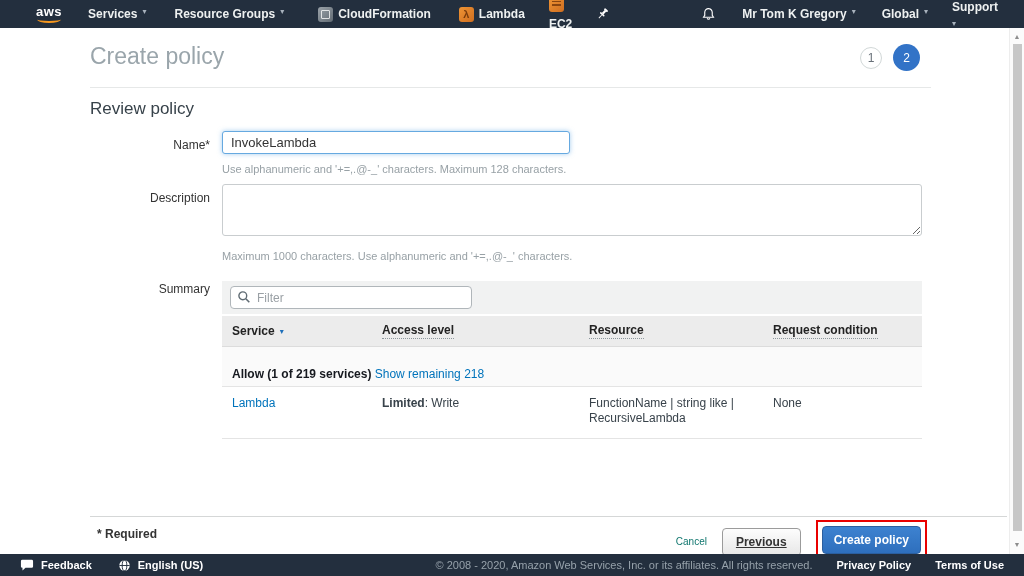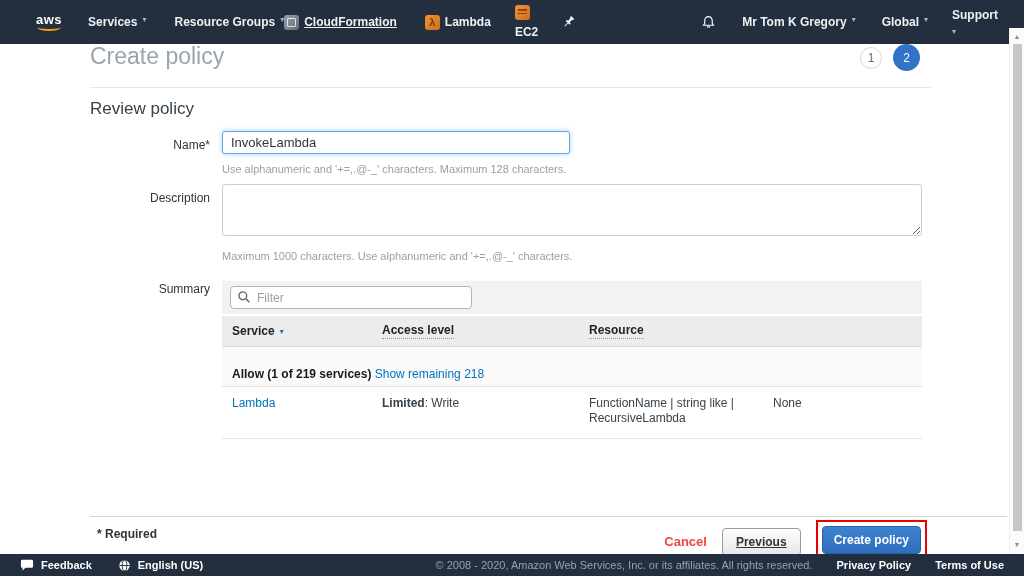--- a/index.html
+++ b/index.html
@@ -1,34 +1,34 @@
 <!DOCTYPE html>
 <html><head>
 <meta charset="utf-8">
 <style>
   * { margin:0; padding:0; box-sizing:border-box; }
   html,body { width:1024px; height:576px; overflow:hidden; }
   body { font-family:"Liberation Sans","DejaVu Sans",sans-serif; background:#fff; position:relative; }
 
   
-  .topnav { position:absolute; top:0; left:0; width:1024px; height:44px; background:#232f3e;
+  .topnav { position:absolute; top:0; left:0; width:1024px; height:28px; background:#232f3e;
             display:flex; align-items:center; color:#eef1f1; font-size:12px; font-weight:600; }
   .logo { margin-left:36px; display:flex; flex-direction:column; align-items:center; cursor:pointer; }
   .logo-text { font-size:13px; font-weight:700; color:#fff; line-height:11px; letter-spacing:.5px; }
   .logo-smile { width:24px; height:7px; border-bottom:2px solid #f7981f; border-radius:50%; margin-top:-1px; }
   .nav-item { display:flex; gap:5px; cursor:pointer; white-space:nowrap; }
   .chev { font-size:8px; color:#a8b2bd; line-height:1; padding-top:1px; }
   .svc-icon { width:15px; height:15px; border-radius:3px; position:relative; flex:0 0 auto; }
   .svc-icon.gray { background:linear-gradient(135deg,#9aa2a9,#626b73); }
   .svc-icon.orange { background:linear-gradient(135deg,#ef9434,#cf6e20); }
   .svc-icon .inner { position:absolute; inset:3px; border:1.5px solid rgba(255,255,255,.75); border-radius:1px; }
   .svc-icon .lam { position:absolute; inset:0; color:#7a3c0c; font-size:11px; font-weight:700; text-align:center; line-height:15px; }
   .svc-icon .rows { position:absolute; left:3px; right:3px; top:4px; height:7px;
                     background:repeating-linear-gradient(#8a4510 0 1.5px, transparent 1.5px 3.5px); }
-  .nav-right { margin-left:auto; display:flex; align-items:center; margin-right:26px; } .ml24{margin-left:24px;flex-direction:column;} .ml26{margin-left:26px;} .ml28{margin-left:28px;} .ml34{text-decoration:underline;}
+  .nav-right { margin-left:auto; display:flex; align-items:center; margin-right:26px; } .ml24{margin-left:24px;flex-direction:column;} .ml26{margin-left:26px;} .ml28{margin-left:28px;} .ml34{margin-left:34px;}
 
   
   .page-title { position:absolute; left:90px; top:43px; font-size:23px; color:#9aa5ab; font-weight:400; }
   .steps { position:absolute; left:860px; top:44px; display:flex; align-items:center; gap:11px; }
   .step { border-radius:50%; display:flex; align-items:center; justify-content:center; font-size:12px; cursor:pointer; }
   .step-1 { width:22px; height:22px; background:#fff; border:1px solid #d2d8d8; color:#687078; }
   .step-2 { width:27px; height:27px; background:#3273c7; color:#fff; }
   .hr { position:absolute; left:90px; top:87px; width:841px; height:1px; background:#e6e8e8; }
   .section-title { position:absolute; left:90px; top:99px; font-size:17px; color:#37424a; font-weight:400; }
 
@@ -61,21 +61,21 @@
   .group-row b { color:#16191f; }
   .link { color:#0073bb; text-decoration:none; cursor:pointer; }
   .data-row { display:flex; background:#fff; border-bottom:1px solid #e4e4e4; padding:9px 0 12px; }
   .td { padding-left:10px; color:#38424a; }
   .td .line { line-height:15px; }
 
   
   .footer { position:absolute; left:90px; top:516px; width:917px; height:38px; border-top:1px solid #d5d7d7; background:#fff; }
   .required-note { position:absolute; left:7px; top:10px; font-size:12px; font-weight:700; color:#333; }
   .footer-actions { position:absolute; right:80px; top:3px; display:flex; align-items:center; gap:15px; }
-  .cancel-link { font-size:13px; font-weight:700; color:#ef4444; cursor:pointer; }
+  .cancel-link { font-size:10px; font-weight:400; color:#0f766e; cursor:pointer; }
   .btn { font-size:12px; font-weight:700; border-radius:4px; cursor:pointer; font-family:inherit; }
   .btn-prev { color:#333; padding:6px 13px; border:1px solid #9b9b9b; background:linear-gradient(#fdfdfd,#e7e7e7);text-decoration:underline; }
   .red-box { border:2px solid #e90000; padding:4px 4px 7px; }
   .btn-create { color:#fff; padding:6px 11px; border:1px solid #2b5f9f; background:linear-gradient(#3d82d0,#2e6fbd); }
 
   
   .bottombar { position:absolute; left:0; bottom:0; width:1024px; height:22px; background:#232f3e;
                display:flex; align-items:center; padding:0 20px; font-size:11px; color:#fff; }
   .bb-item { display:flex; align-items:center; gap:7px; font-weight:700; cursor:pointer; }
   .bb-copy { margin-left:auto; color:#96a1aa; font-weight:400; }
@@ -188,20 +188,23 @@
     <div class="th c0">
       <span>Service</span>
       <span class="sort-arrow">▾</span>
     </div>
     <div class="th c1">
       <span class="dotted">Access level</span>
     </div>
     <div class="th c2">
       <span class="dotted">Resource</span>
     </div>
+    <div class="th c3">
+      <span class="dotted">Request condition</span>
+    </div>
   </div>
 
   <div class="group-row">
     <b>Allow (1 of 219 services)</b>
     <span class="link">Show remaining 218</span>
   </div>
 
   <div class="data-row">
     <div class="td c0">
       <span class="link">Lambda</span>

